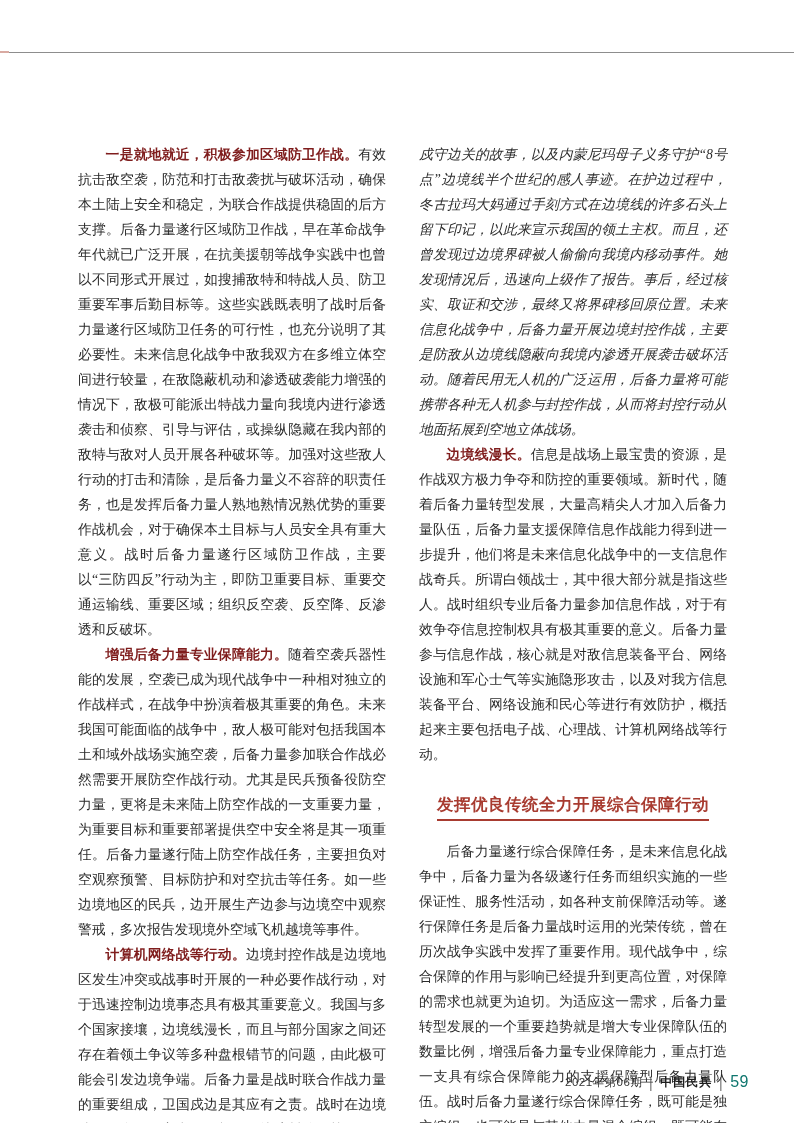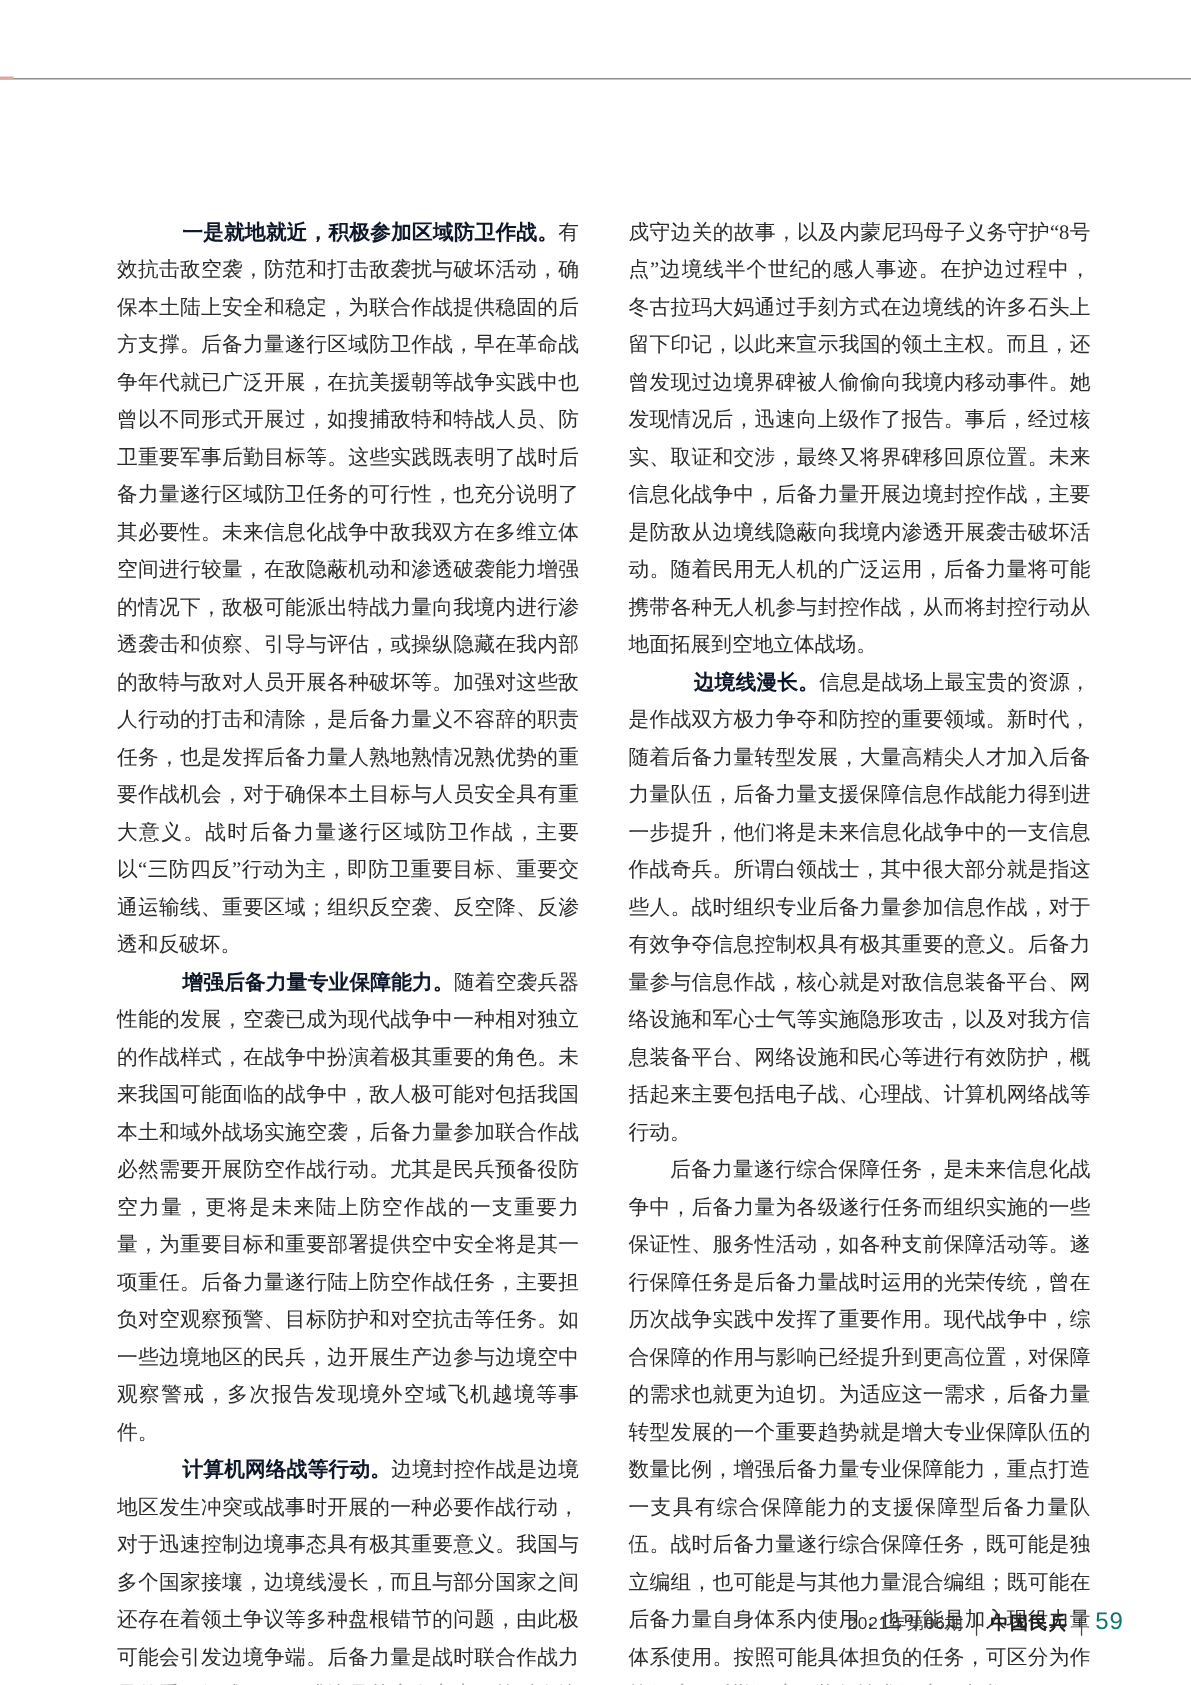--- a/index.html
+++ b/index.html
@@ -34,26 +34,25 @@
   }
   .col {
     width: 308px;
     font-size: 13.8px;
     line-height: 25px;
     color: #2b2b2b;
     text-align: justify;
     text-justify: inter-character;
   }
   .para { text-indent: 2em; }
-  .para.no-indent { text-indent: 0; }
+  .para.no-indent { text-indent: 0; font-style: italic; }
   .lead {
-    color: #0f172a;
+    color: #7f1d1d;
     font-weight: bold;
     font-family: "Liberation Sans", "DejaVu Sans", sans-serif;
-    margin-left: 16px;
   }
   .section-heading-wrap {
     text-align: center;
     text-indent: 0;
     margin: 26px 0 18px 0;
   }
   .section-heading {
     display: inline-block;
     color: #a83b30;
     font-weight: bold;
@@ -95,20 +94,23 @@
 
   <div class="col">
     <p class="para"><span class="lead">一是就地就近，积极参加区域防卫作战。</span><span>有效抗击敌空袭，防范和打击敌袭扰与破坏活动，确保本土陆上安全和稳定，为联合作战提供稳固的后方支撑。后备力量遂行区域防卫作战，早在革命战争年代就已广泛开展，在抗美援朝等战争实践中也曾以不同形式开展过，如搜捕敌特和特战人员、防卫重要军事后勤目标等。这些实践既表明了战时后备力量遂行区域防卫任务的可行性，也充分说明了其必要性。未来信息化战争中敌我双方在多维立体空间进行较量，在敌隐蔽机动和渗透破袭能力增强的情况下，敌极可能派出特战力量向我境内进行渗透袭击和侦察、引导与评估，或操纵隐藏在我内部的敌特与敌对人员开展各种破坏等。加强对这些敌人行动的打击和清除，是后备力量义不容辞的职责任务，也是发挥后备力量人熟地熟情况熟优势的重要作战机会，对于确保本土目标与人员安全具有重大意义。战时后备力量遂行区域防卫作战，主要以“三防四反”行动为主，即防卫重要目标、重要交通运输线、重要区域；组织反空袭、反空降、反渗透和反破坏。</span></p>
     <p class="para"><span class="lead">增强后备力量专业保障能力。</span><span>随着空袭兵器性能的发展，空袭已成为现代战争中一种相对独立的作战样式，在战争中扮演着极其重要的角色。未来我国可能面临的战争中，敌人极可能对包括我国本土和域外战场实施空袭，后备力量参加联合作战必然需要开展防空作战行动。尤其是民兵预备役防空力量，更将是未来陆上防空作战的一支重要力量，为重要目标和重要部署提供空中安全将是其一项重任。后备力量遂行陆上防空作战任务，主要担负对空观察预警、目标防护和对空抗击等任务。如一些边境地区的民兵，边开展生产边参与边境空中观察警戒，多次报告发现境外空域飞机越境等事件。</span></p>
     <p class="para"><span class="lead">计算机网络战等行动。</span><span>边境封控作战是边境地区发生冲突或战事时开展的一种必要作战行动，对于迅速控制边境事态具有极其重要意义。我国与多个国家接壤，边境线漫长，而且与部分国家之间还存在着领土争议等多种盘根错节的问题，由此极可能会引发边境争端。后备力量是战时联合作战力量的重要组成，卫国戍边是其应有之责。战时在边境地区配合现役主力，积极开展边境封控作战行动是其应有重任。事实上，部分边境地区的后备力量平时就自发担负义务戍边护边员，常年参与边境管控活动。如新疆冬古拉玛大妈带领家人</span></p>
   </div>
 
   <div class="col">
     <p class="para no-indent">戍守边关的故事，以及内蒙尼玛母子义务守护“8号点”边境线半个世纪的感人事迹。在护边过程中，冬古拉玛大妈通过手刻方式在边境线的许多石头上留下印记，以此来宣示我国的领土主权。而且，还曾发现过边境界碑被人偷偷向我境内移动事件。她发现情况后，迅速向上级作了报告。事后，经过核实、取证和交涉，最终又将界碑移回原位置。未来信息化战争中，后备力量开展边境封控作战，主要是防敌从边境线隐蔽向我境内渗透开展袭击破坏活动。随着民用无人机的广泛运用，后备力量将可能携带各种无人机参与封控作战，从而将封控行动从地面拓展到空地立体战场。</p>
     <p class="para"><span class="lead">边境线漫长。</span><span>信息是战场上最宝贵的资源，是作战双方极力争夺和防控的重要领域。新时代，随着后备力量转型发展，大量高精尖人才加入后备力量队伍，后备力量支援保障信息作战能力得到进一步提升，他们将是未来信息化战争中的一支信息作战奇兵。所谓白领战士，其中很大部分就是指这些人。战时组织专业后备力量参加信息作战，对于有效争夺信息控制权具有极其重要的意义。后备力量参与信息作战，核心就是对敌信息装备平台、网络设施和军心士气等实施隐形攻击，以及对我方信息装备平台、网络设施和民心等进行有效防护，概括起来主要包括电子战、心理战、计算机网络战等行动。</span></p>
+    <div class="section-heading-wrap">
+      <span class="section-heading">发挥优良传统全力开展综合保障行动</span>
+    </div>
     <p class="para">后备力量遂行综合保障任务，是未来信息化战争中，后备力量为各级遂行任务而组织实施的一些保证性、服务性活动，如各种支前保障活动等。遂行保障任务是后备力量战时运用的光荣传统，曾在历次战争实践中发挥了重要作用。现代战争中，综合保障的作用与影响已经提升到更高位置，对保障的需求也就更为迫切。为适应这一需求，后备力量转型发展的一个重要趋势就是增大专业保障队伍的数量比例，增强后备力量专业保障能力，重点打造一支具有综合保障能力的支援保障型后备力量队伍。战时后备力量遂行综合保障任务，既可能是独立编组，也可能是与其他力量混合编组；既可能在后备力量自身体系内使用，也可能是加入现役力量体系使用。按照可能具体担负的任务，可区分为作战保障、后勤保障、装备技术保障三大类。</p>
   </div>
 
 </div>
 
 <div class="footer">
   <span class="issue">2021年第06期</span>
   <span class="sep">|</span>
   <span class="magazine">中国民兵</span>
   <span class="sep">|</span>

